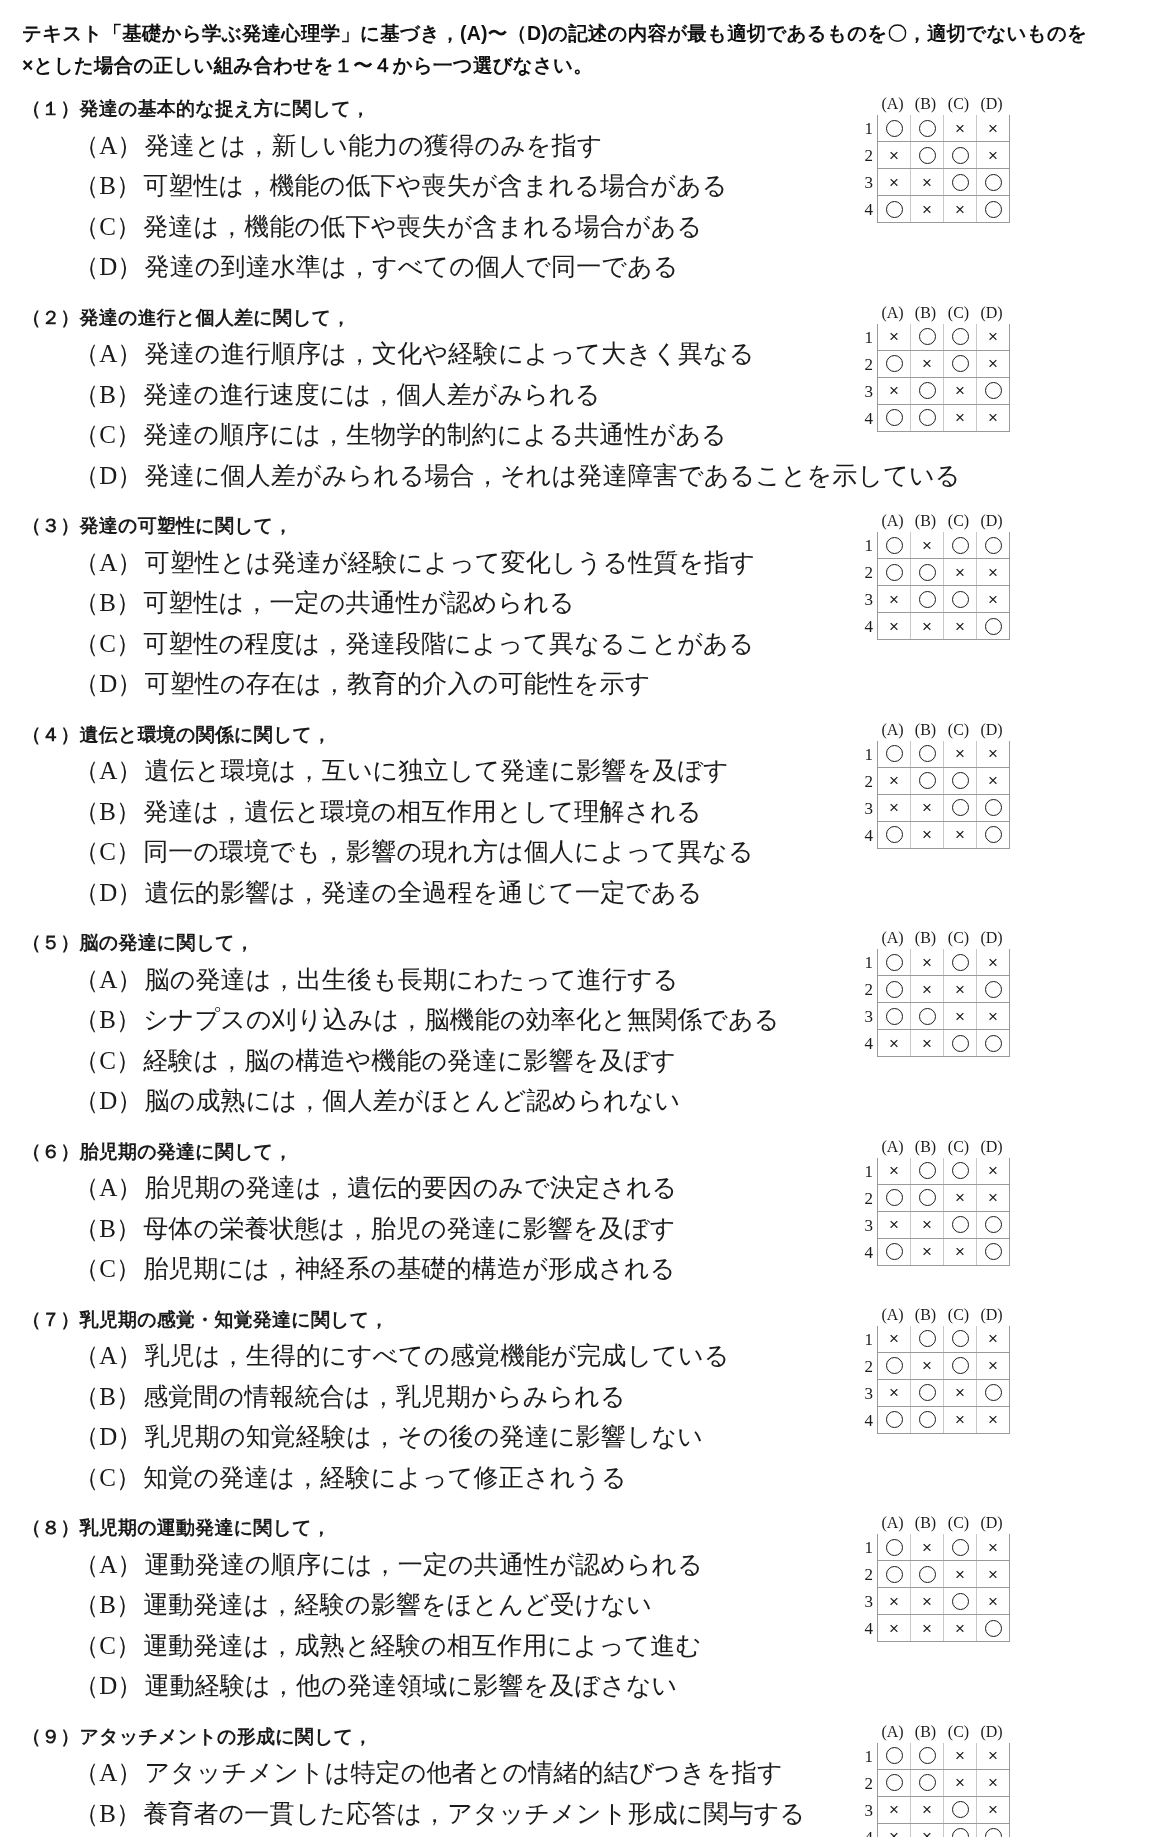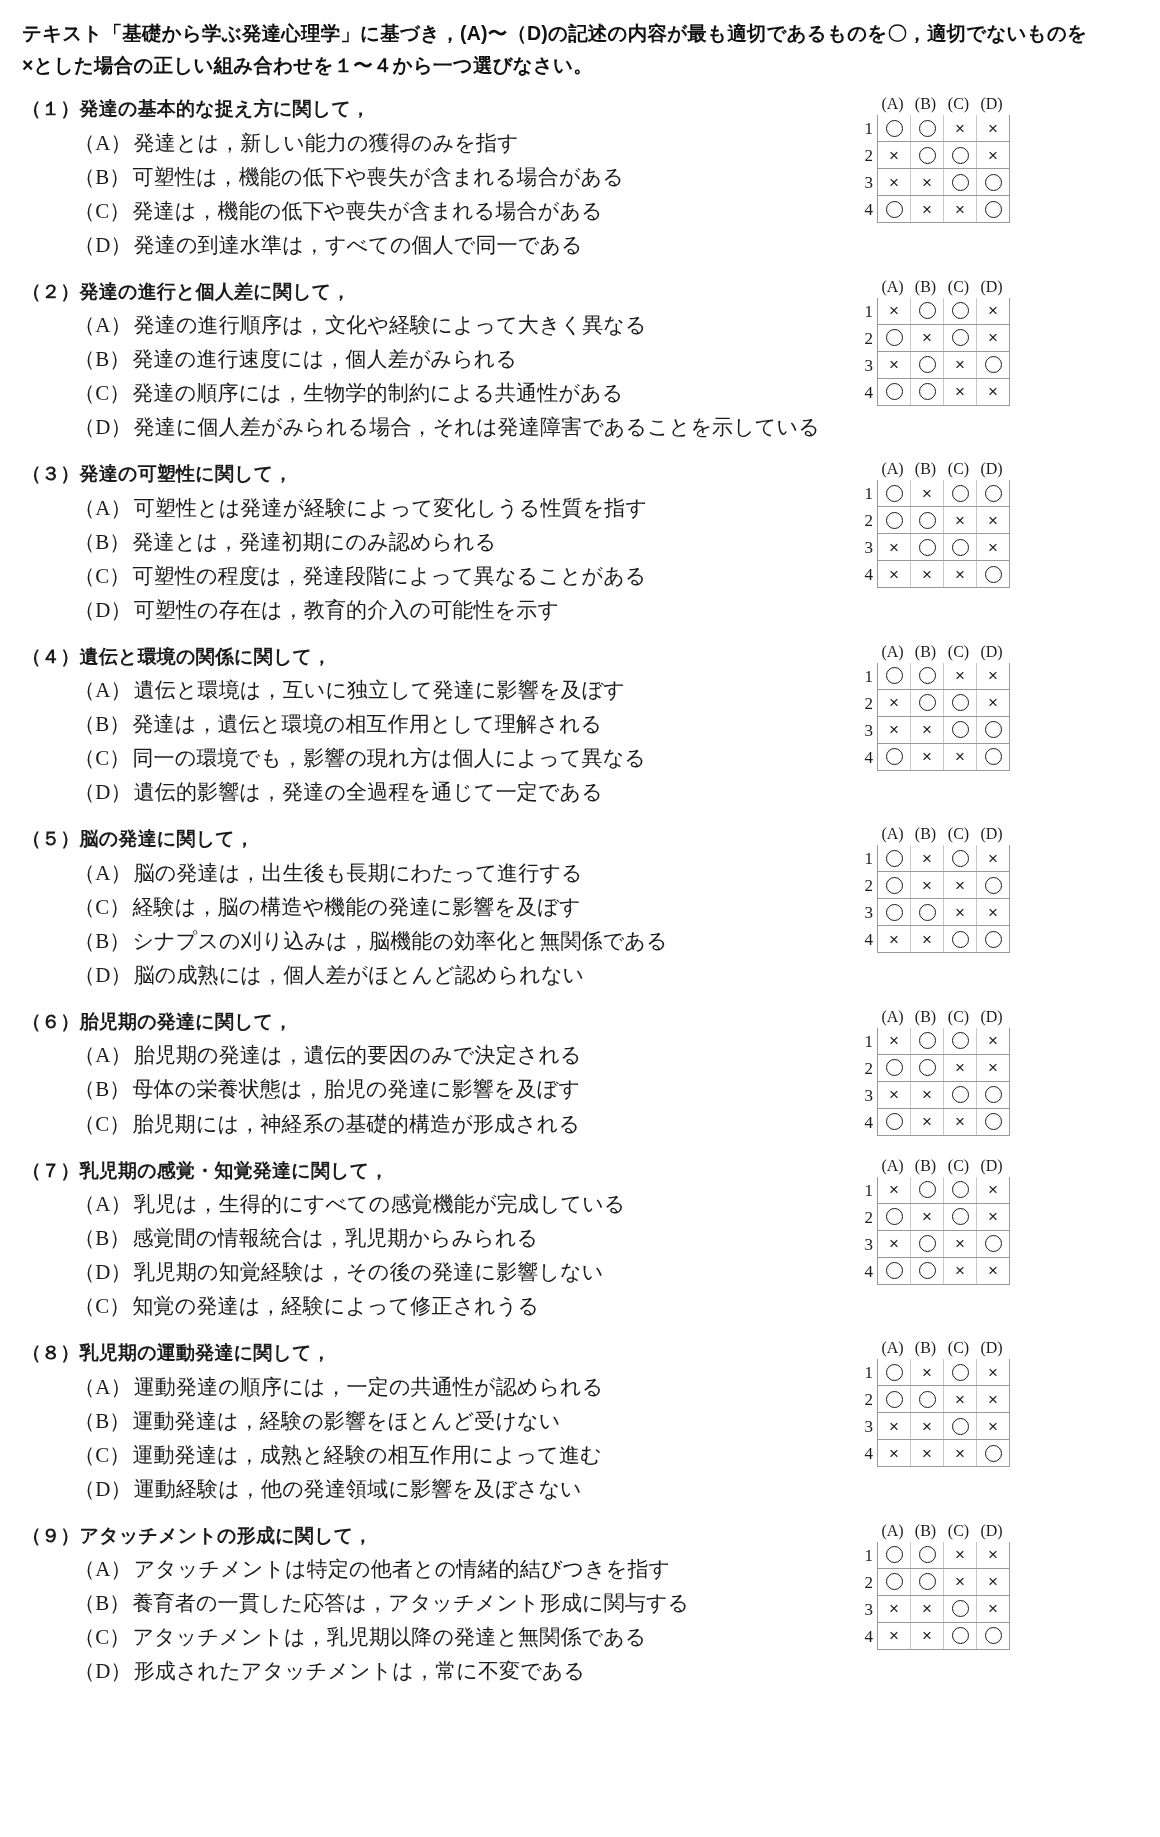--- a/index.html
+++ b/index.html
@@ -37,21 +37,21 @@
     font-size: 19px;
     line-height: 1.5;
     letter-spacing: 0.2px;
     margin-bottom: 2px;
     font-weight: bold;
   }
   .q-body {
     padding-left: 52px;
   }
   .stmt {
-    font-size: 21px;
+    font-size: 25px;
     line-height: 1.62;
     letter-spacing: 0.15px;
     white-space: nowrap;
   }
   .stmt .lab { margin-right: 2px; }
 
   
   .answers {
     position: absolute;
     right: 12px;
@@ -228,21 +228,21 @@
               <div class="cell mark-x">×</div>
               <div class="cell mark-x">×</div>
             </div>
           </div>
         </div>
       </div>
       <div class="question">
         <div class="q-head">（３）発達の可塑性に関して，</div>
         <div class="q-body">
           <div class="stmt"><span class="lab">（A）</span><span>可塑性とは発達が経験によって変化しうる性質を指す</span></div>
-          <div class="stmt"><span class="lab">（B）</span><span>発達とは，発達初期にのみ認められる</span></div>
+          <div class="stmt"><span class="lab">（B）</span><span>可塑性は，一定の共通性が認められる</span></div>
           <div class="stmt"><span class="lab">（C）</span><span>可塑性の程度は，発達段階によって異なることがある</span></div>
           <div class="stmt"><span class="lab">（D）</span><span>可塑性の存在は，教育的介入の可能性を示す</span></div>
         </div>
         <div class="answers">
           <div class="ans-head">
             <span>(A)</span>
             <span>(B)</span>
             <span>(C)</span>
             <span>(D)</span>
           </div>
@@ -334,22 +334,22 @@
               <div class="cell mark-x">×</div>
               <div class="cell mark-o"></div>
             </div>
           </div>
         </div>
       </div>
       <div class="question">
         <div class="q-head">（５）脳の発達に関して，</div>
         <div class="q-body">
           <div class="stmt"><span class="lab">（A）</span><span>脳の発達は，出生後も長期にわたって進行する</span></div>
+          <div class="stmt"><span class="lab">（B）</span><span>シナプスの刈り込みは，脳機能の効率化と無関係である</span></div>
           <div class="stmt"><span class="lab">（C）</span><span>経験は，脳の構造や機能の発達に影響を及ぼす</span></div>
-          <div class="stmt"><span class="lab">（B）</span><span>シナプスの刈り込みは，脳機能の効率化と無関係である</span></div>
           <div class="stmt"><span class="lab">（D）</span><span>脳の成熟には，個人差がほとんど認められない</span></div>
         </div>
         <div class="answers">
           <div class="ans-head">
             <span>(A)</span>
             <span>(B)</span>
             <span>(C)</span>
             <span>(D)</span>
           </div>
           <div class="ans-row">

